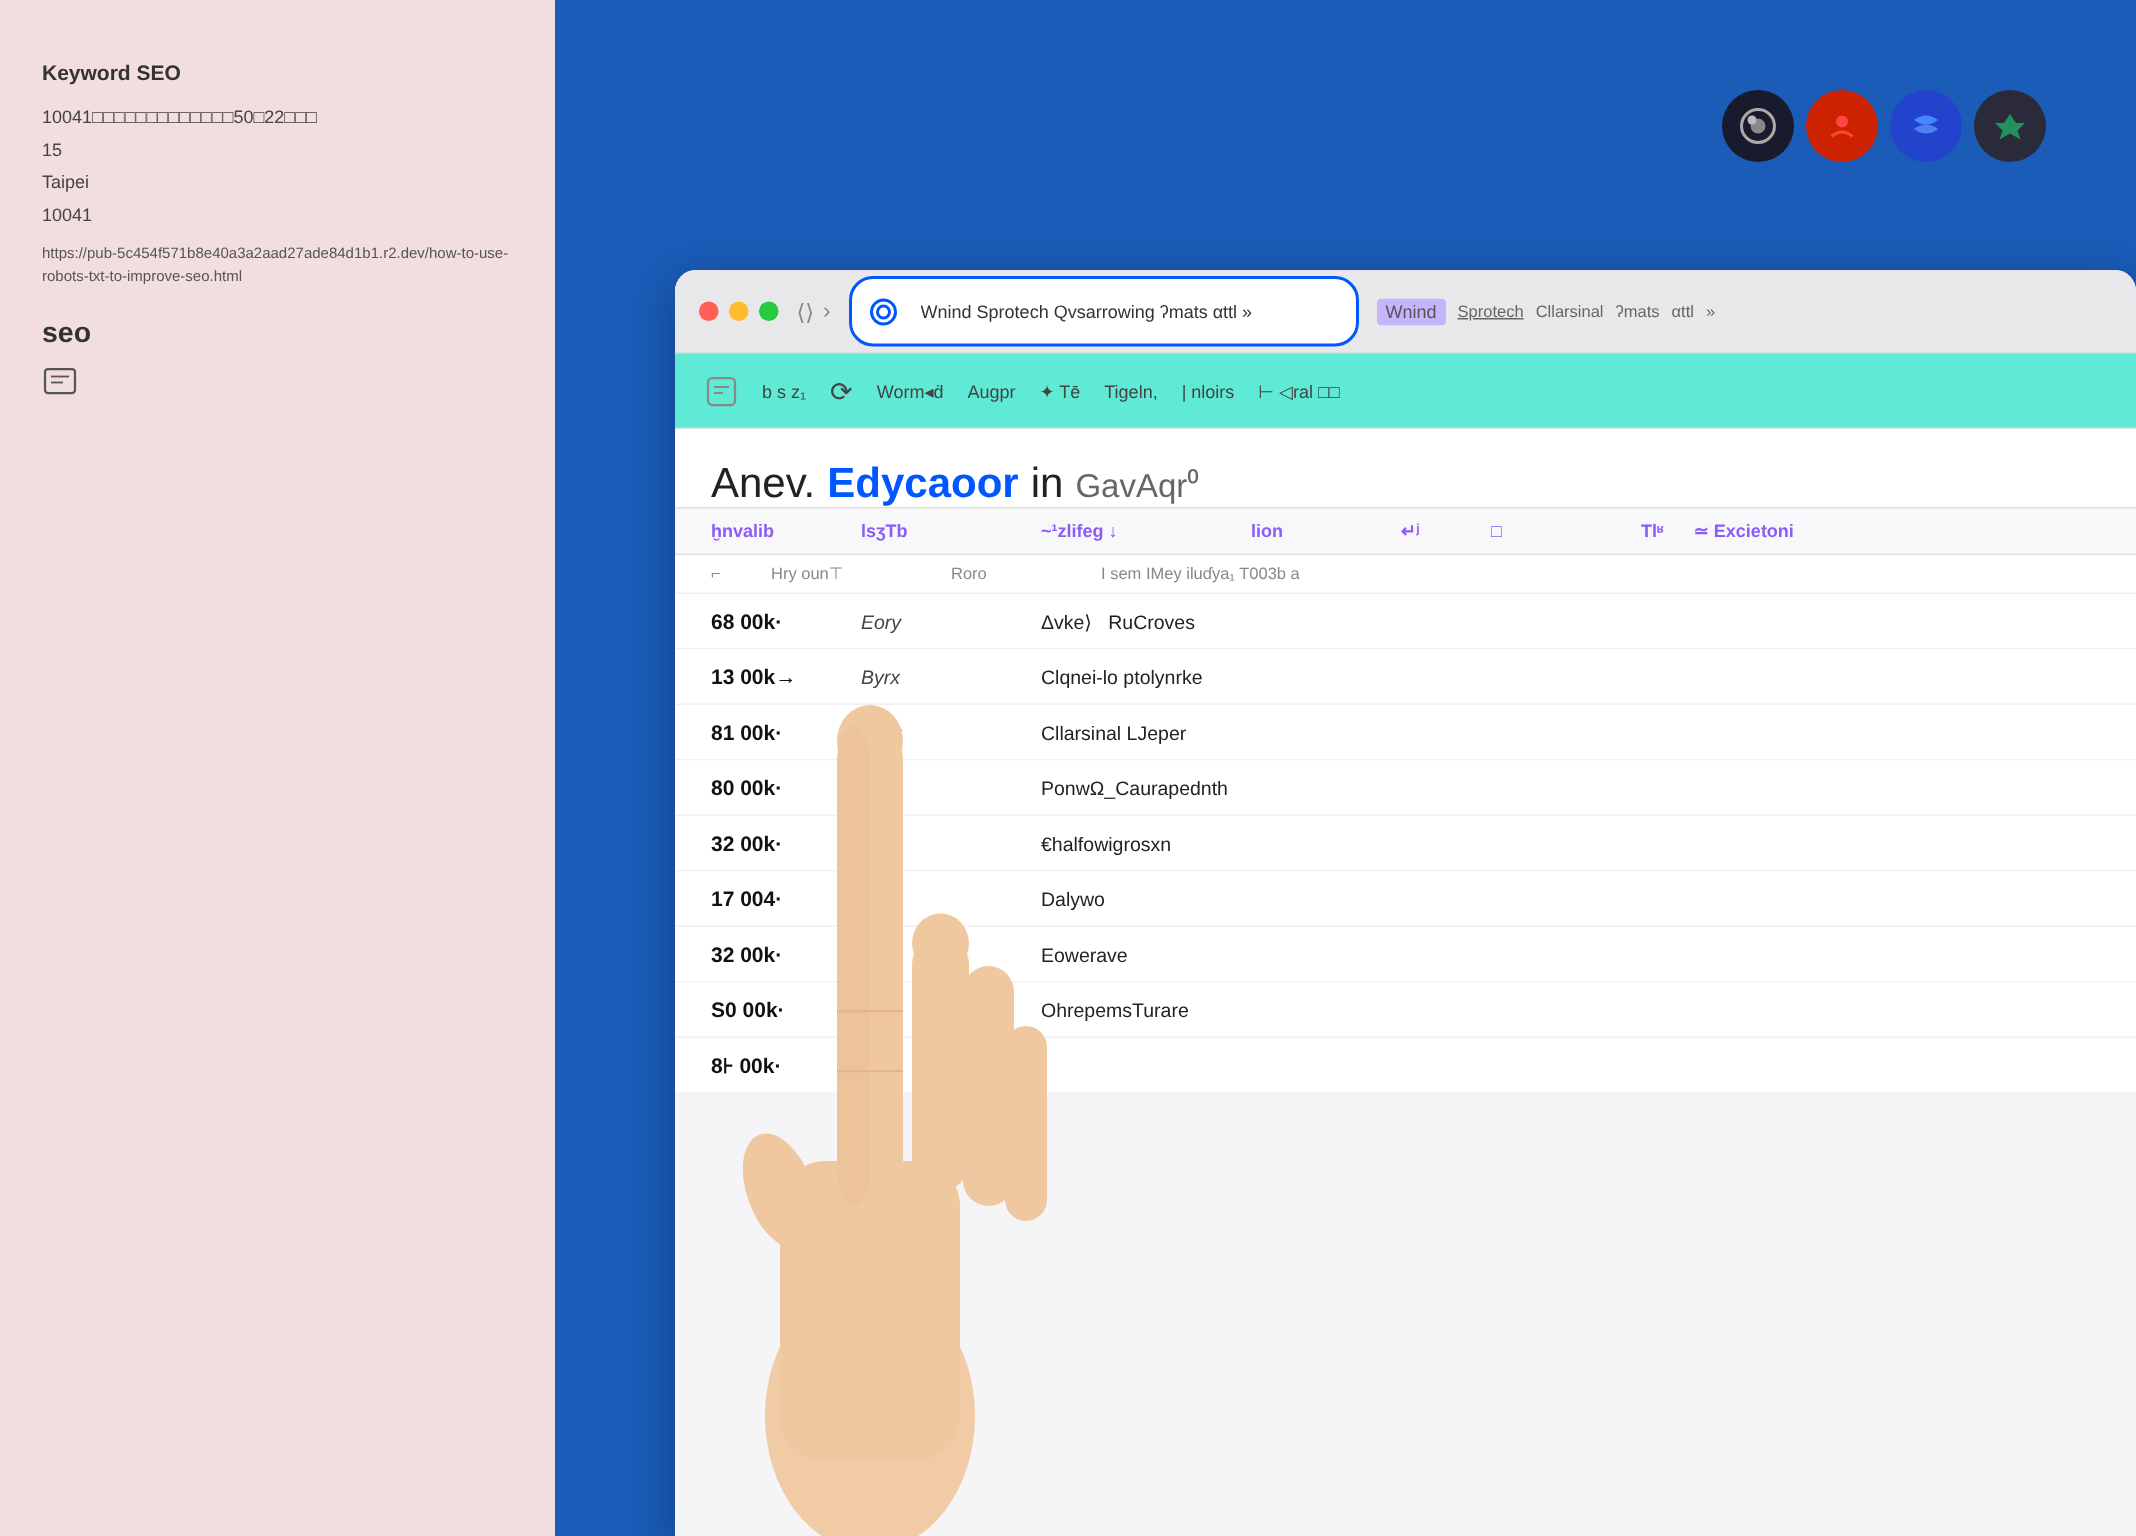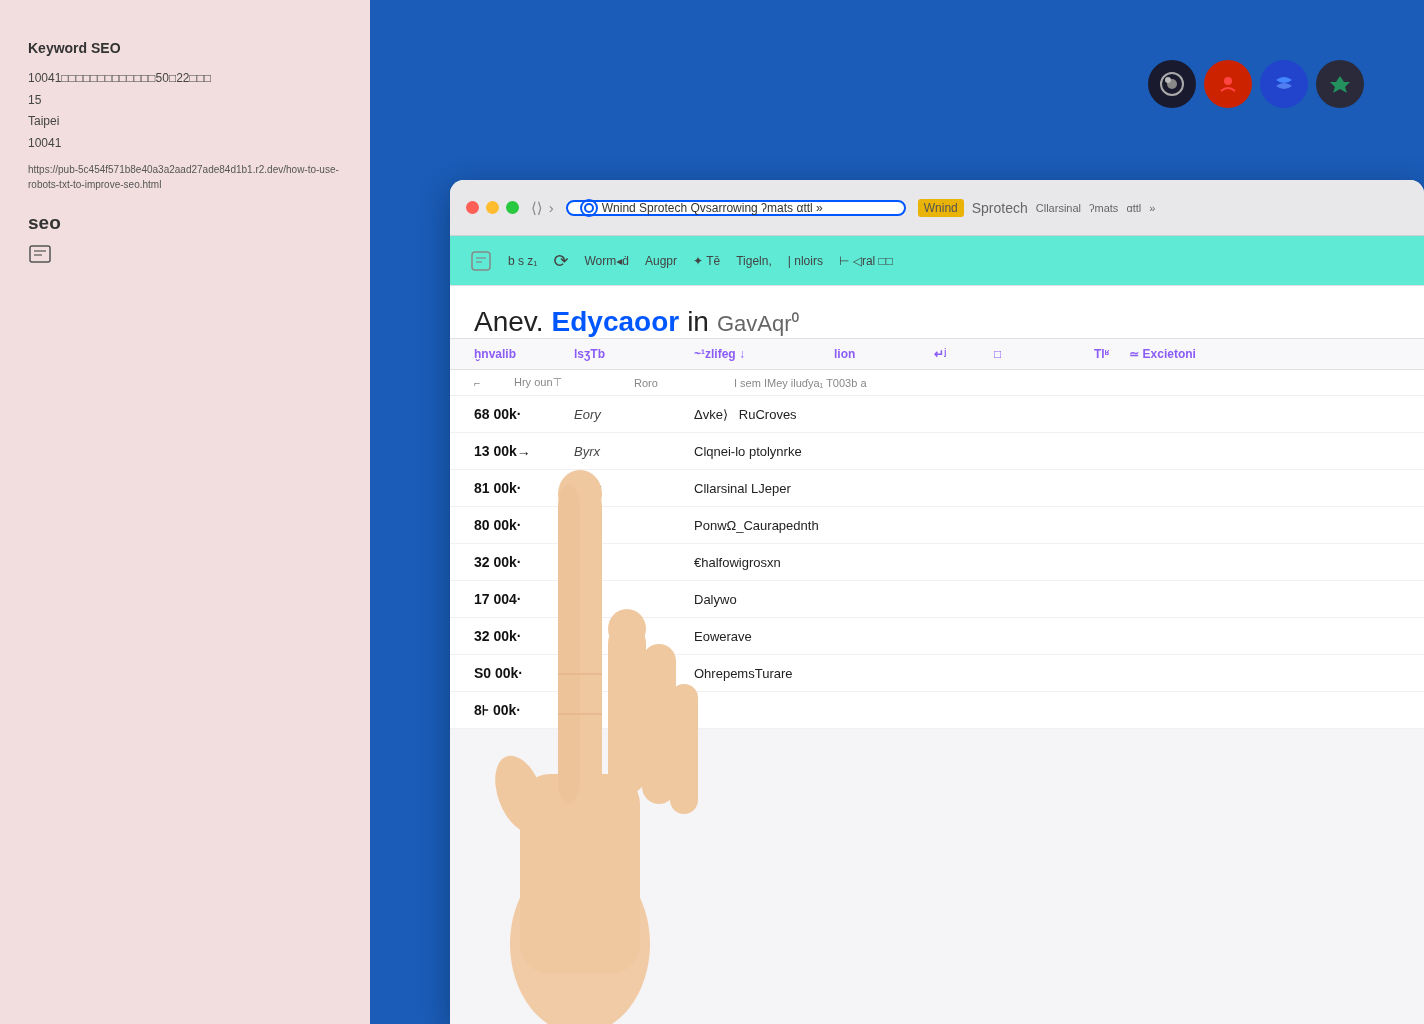--- a/index.html
+++ b/index.html
@@ -150,27 +150,27 @@
       display: flex;
       gap: 6px;
       align-items: center;
       color: #666;
       font-size: 16px;
     }
 
     .address-bar {
       flex: 1;
       max-width: 340px;
-      height: 16px;
+      height: 47px;
       background: white;
       border-radius: 16px;
       display: flex;
       align-items: center;
       padding: 0 12px;
-      gap: 4px;
+      gap: 16px;
       border: 2px solid #0057ff;
     }
 
     .address-icon {
       width: 18px;
       height: 18px;
       border-radius: 50%;
       border: 2px solid #0057ff;
       display: flex;
       align-items: center;
@@ -405,22 +405,22 @@
       </div>
 
       <div class="address-bar">
         <div class="address-icon">
           <div style="width:10px;height:10px;border-radius:50%;border:2px solid #0057ff;"></div>
         </div>
         <span class="address-text">Wnind Sprotech  Qvsarrowing  ʔmats  αttl  »</span>
       </div>
 
       <div class="toolbar-tabs">
-        <span style="font-size:12px;color:#555;padding:2px 6px;background:#eab308;border-radius:3px;">Wnind</span>
-        <span style="font-size:14px;color:#666;">Sprotech</span>
+        <span style="font-size:12px;color:#555;padding:2px 6px;background:#c4b5fd;border-radius:3px;">Wnind</span>
+        <span style="font-size:11px;color:#666;text-decoration:underline;">Sprotech</span>
         <span style="font-size:11px;color:#666;">Cllarsinal</span>
         <span style="font-size:11px;color:#666;">ʔmats</span>
         <span style="font-size:11px;color:#666;">αttl</span>
         <span style="font-size:11px;color:#666;">»</span>
       </div>
     </div>
 
     <div class="browser-toolbar">
       <div class="toolbar-item">
         <svg width="22" height="22" viewBox="0 0 22 22" fill="none">

